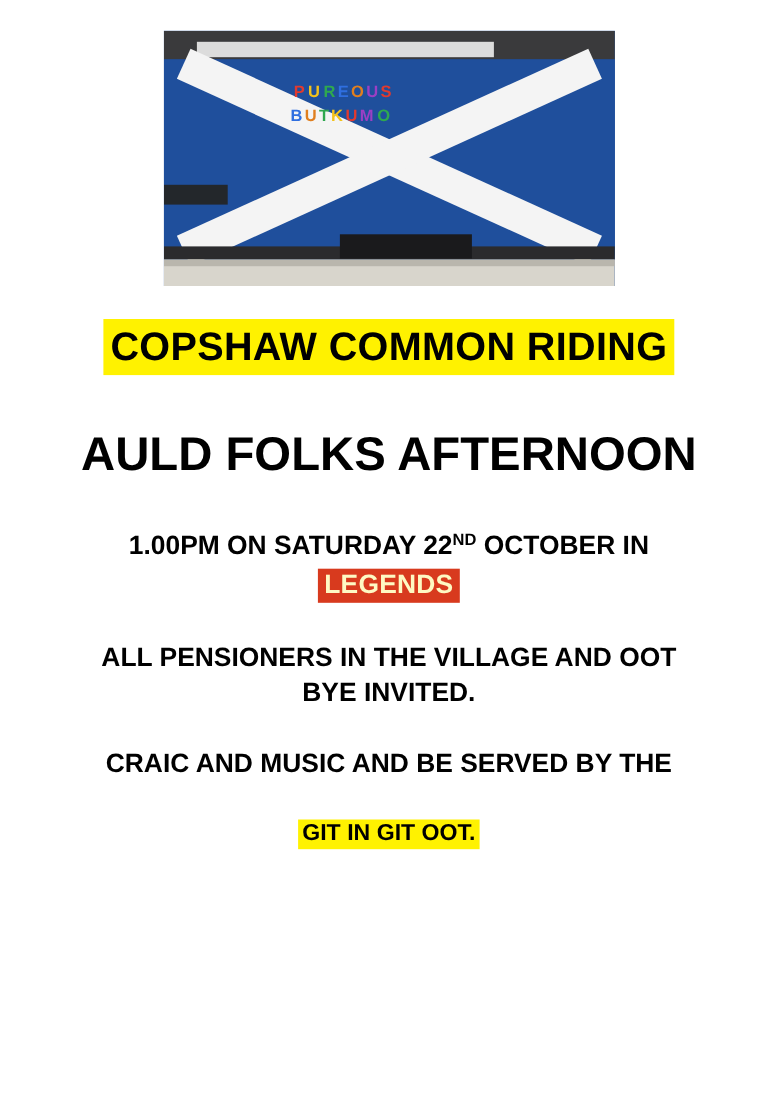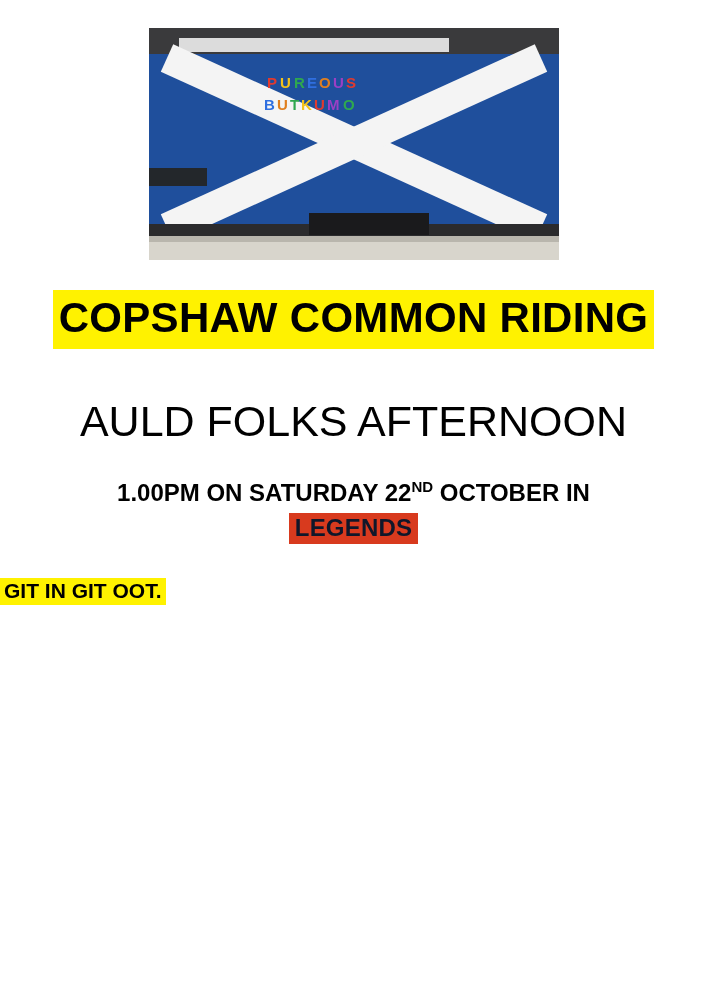--- a/index.html
+++ b/index.html
@@ -39,63 +39,63 @@
   }
 
   
   .title-bar {
     margin: 30px auto 0 auto;
     width: 610px;
     text-align: center;
   }
   .title-bar .hl {
     background: #fff200;
-    font-size: 42px;
+    font-size: 36px;
     font-weight: bold;
     letter-spacing: 0.3px;
     line-height: 1.25;
     padding: 2px 6px 4px 6px;
     display: inline-block;
     white-space: nowrap;
   }
 
   
   .main-heading {
     margin: 46px auto 0 auto;
     width: 640px;
     text-align: center;
     font-size: 43px;
-    font-weight: normal;
+    font-weight: bold;
     line-height: 1.22;
   }
 
   
   .block {
     width: 640px;
     margin: 0 auto;
     text-align: center;
     font-weight: bold;
   }
   .when-line {
-    margin-top: 30px;
+    margin-top: 42px;
     font-size: 24px;
     line-height: 1.32;
   }
   .when-line sup {
     font-size: 15px;
     vertical-align: super;
     line-height: 0;
   }
   .venue-wrap {
     margin-top: 4px;
     text-align: center;
   }
   .venue {
     background: #d83a1e;
-    color: #0f172a;
+    color: #fef9c3;
     font-size: 24px;
     font-weight: bold;
     padding: 1px 6px 2px 6px;
     display: inline-block;
     letter-spacing: 0.2px;
   }
   .para {
     margin-top: 34px;
     font-size: 24px;
     line-height: 1.32;
@@ -105,20 +105,21 @@
     font-size: 20px;
     line-height: 1.35;
   }
   .para-small sup {
     font-size: 13px;
     vertical-align: super;
     line-height: 0;
   }
   .closing-wrap {
     margin-top: 16px;
+    text-align: center;
   }
   .closing {
     background: #fff200;
     font-size: 21px;
     font-weight: bold;
     padding: 1px 4px 2px 4px;
     display: inline-block;
   }
 </style>
 </head>
@@ -183,23 +184,26 @@
 
   <div class="block when-line">
     <span>1.00PM ON SATURDAY 22</span><sup>ND</sup><span> OCTOBER IN</span>
   </div>
 
   <div class="venue-wrap">
     <span class="venue">LEGENDS</span>
   </div>
 
   <div class="block para">
+    <div>ALL PENSIONERS IN THE VILLAGE AND OOT</div>
+    <div>BYE INVITED.</div>
   </div>
 
   <div class="block para">
+    <div>CRAIC AND MUSIC AND BE SERVED BY THE</div>
   </div>
 
   <div class="block para-small">
   </div>
 
   <div class="closing-wrap">
     <span class="closing">GIT IN GIT OOT.</span>
   </div>
 
 </div>

